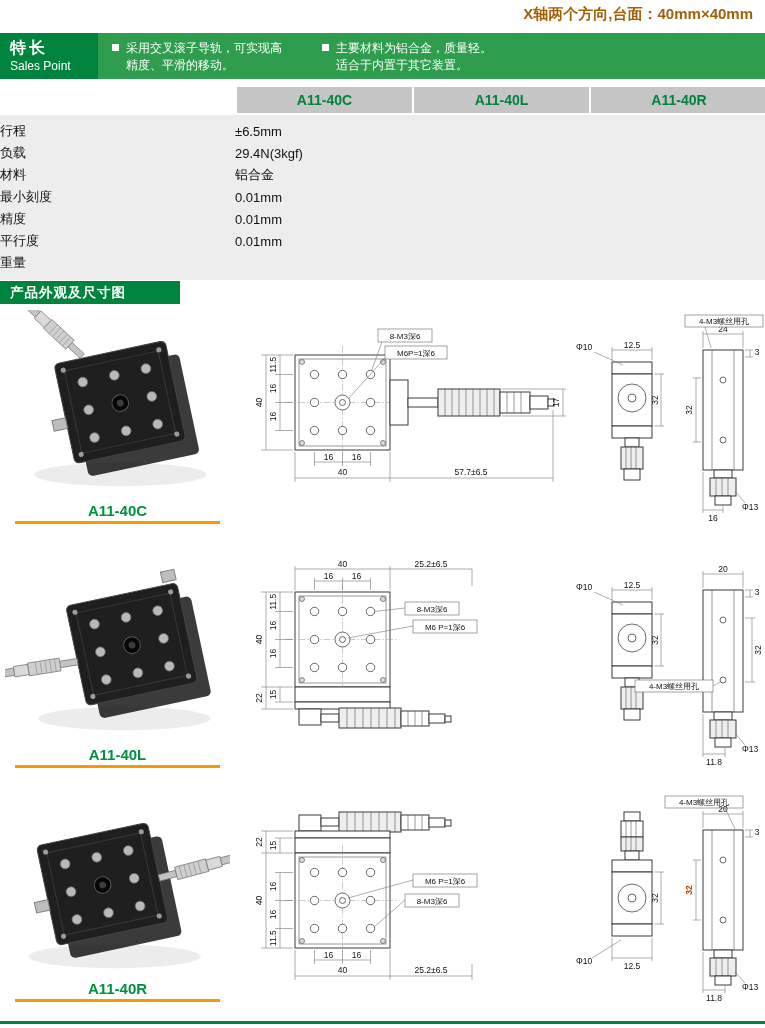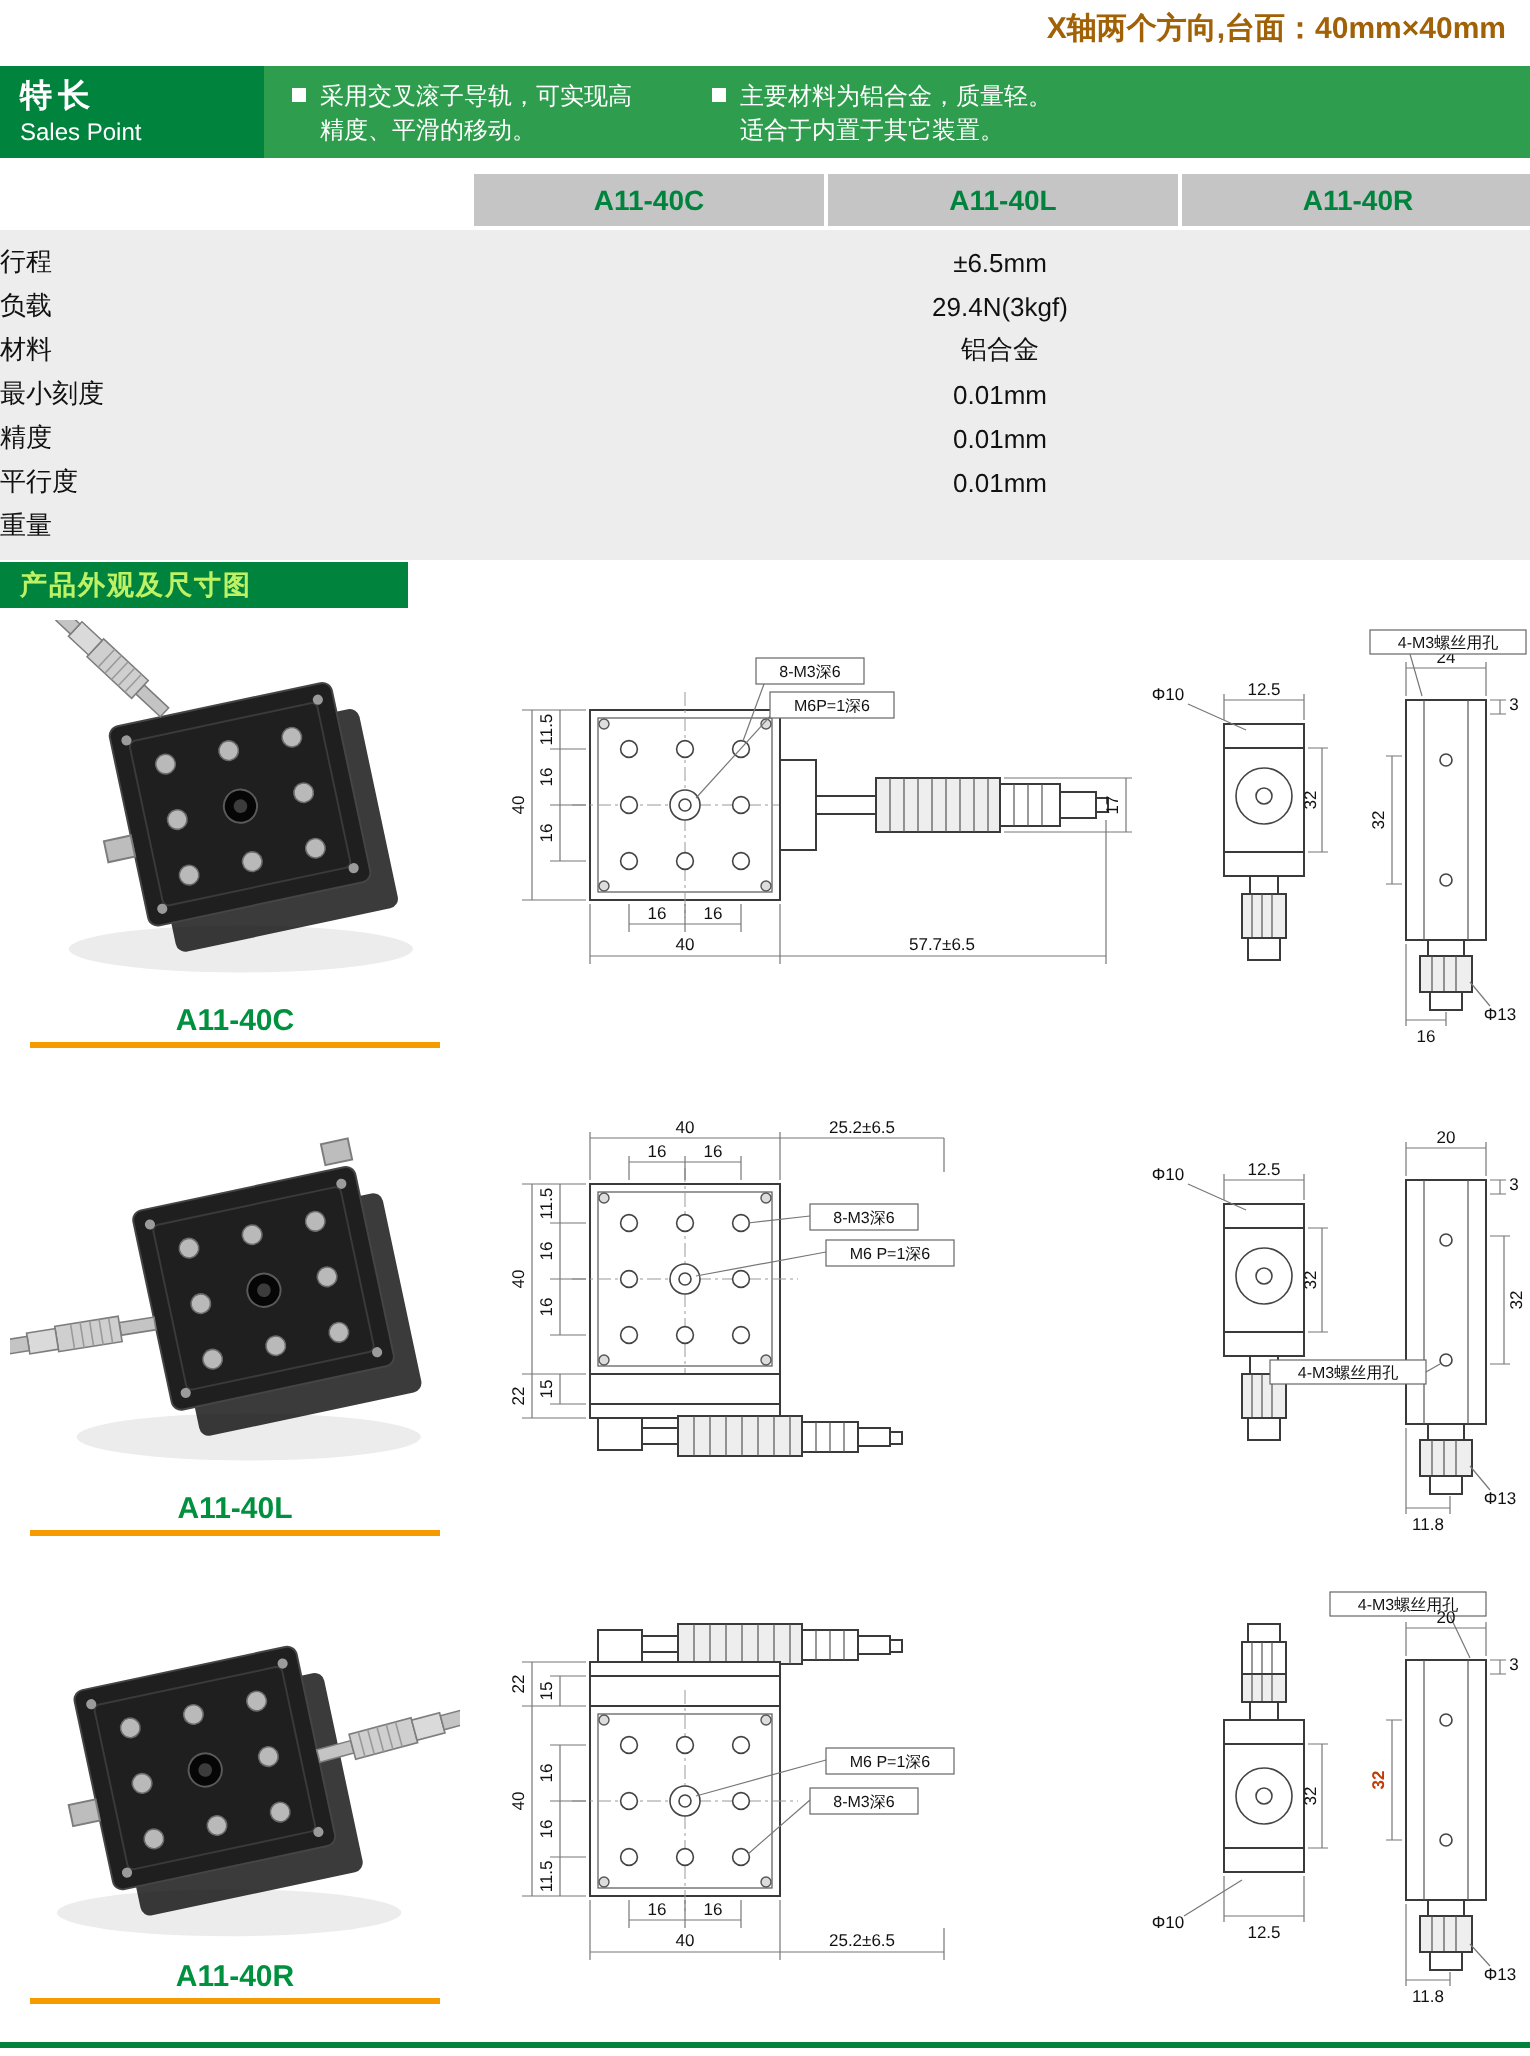--- a/index.html
+++ b/index.html
@@ -1,35 +1,35 @@
 <!DOCTYPE html>
 <html><head>
 <meta charset="utf-8">
 <style>
   *{margin:0;padding:0;box-sizing:border-box}
   body{background:#fff}
   .page{position:relative;width:765px;height:1028px;font-family:"Liberation Sans",sans-serif;background:#fff;overflow:hidden}
   .top-note{position:absolute;top:5px;right:12px;font-size:15px;font-weight:bold;color:#a16207}
   .sales-bar{position:absolute;top:33px;left:0;width:765px;height:46px;display:flex}
-  .sales-label{width:132px;background:#00843D;color:#fff;padding:5px 0 0 10px}
+  .sales-label{width:98px;background:#00843D;color:#fff;padding:5px 0 0 10px}
   .sales-label .cn{font-size:16px;font-weight:bold;letter-spacing:3px}
   .sales-label .en{font-size:12px;font-weight:normal}
   .sales-bullets{flex:1;background:#2E9E4E;display:flex;padding:7px 0 0 14px;color:#fff}
   .bullet{display:flex;font-size:12px;line-height:1.4}
   .bullet .sq{width:7px;height:7px;background:#fff;margin:4px 7px 0 0;flex:none}
   .bullet .tx{width:164px}
   .bullet+.bullet{margin-left:32px}
   .spec-table{position:absolute;top:87px;left:0;width:765px}
   .spec-header{display:grid;grid-template-columns:235px 175px 175px 176px;gap:0 2px;height:26px}
   .spec-model{background:#C5C5C5;color:#00843D;font-weight:bold;font-size:14px;display:flex;align-items:center;justify-content:center}
   .spec-body{margin-top:2px;background:#EDEDED;padding:5px 0 6px}
   .spec-row{display:grid;grid-template-columns:235px 1fr;height:22px;align-items:center}
   .spec-label{font-size:13px;color:#111}
-  .spec-value{text-align:center;font-size:13px;color:#111}
-  .section-bar{position:absolute;top:281px;left:0;width:204px;height:23px;background:#00843D;color:#bef264;font-size:13.5px;font-weight:bold;line-height:23px;padding-left:10px;letter-spacing:1px}
+  .spec-value{font-size:13px;color:#111}
+  .section-bar{position:absolute;top:281px;left:0;width:180px;height:23px;background:#00843D;color:#ffffff;font-size:13.5px;font-weight:bold;line-height:23px;padding-left:10px;letter-spacing:1px}
   .product-row{position:absolute;left:0;width:765px;display:flex}
   .row-c{top:310px}.row-l{top:554px}.row-r{top:788px}
   .photo-col{width:235px;display:flex;flex-direction:column;align-items:center}
   .photo{width:225px;height:192px}
   .model-label{width:205px;text-align:center;color:#00913F;font-size:15px;font-weight:bold;border-bottom:3px solid #F59B00;padding-bottom:2px}
   .drawing{width:530px;height:236px}
   .bottom-line{position:absolute;top:1021px;left:0;width:765px;height:3px;background:#00843D}
   
   .ol{fill:#fff;stroke:#3a3a3a;stroke-width:1}
   .ol2{fill:none;stroke:#555;stroke-width:0.6}

